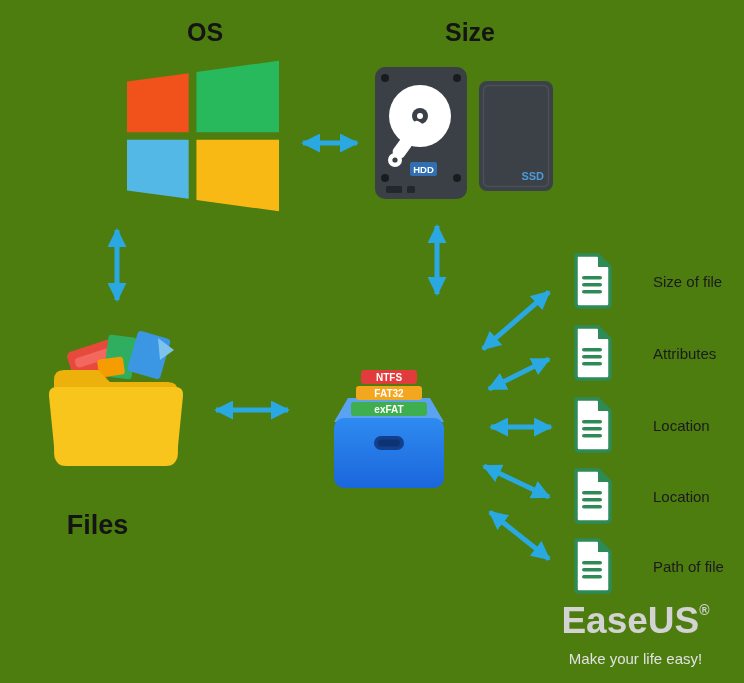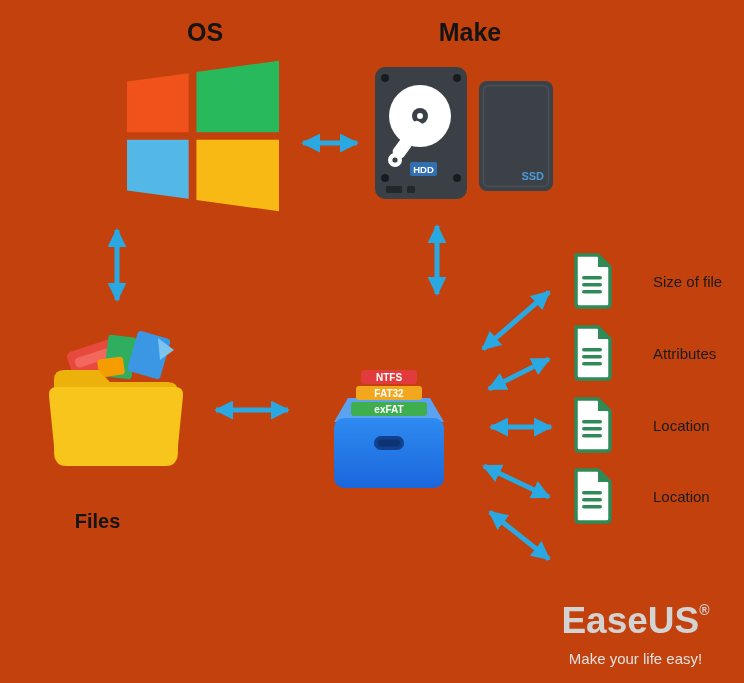--- a/index.html
+++ b/index.html
@@ -1,20 +1,20 @@
 <!DOCTYPE html>
 <html><head>
 <meta charset="utf-8">
 <style>
   html,body{margin:0;padding:0;background:#ffffff;}
   body{font-family:"Liberation Sans",sans-serif;}
-  .canvas{position:relative;width:744px;height:683px;background:#c2410c;overflow:hidden;}
+  .canvas{position:relative;width:744px;height:683px;background:#4d7c0f;overflow:hidden;}
   .abs{position:absolute;}
   .big-label{font-size:25px;font-weight:700;color:#141414;text-align:center;}
-  .mid-label{font-size:20px;font-weight:700;color:#141414;text-align:center;}
+  .mid-label{font-size:27px;font-weight:700;color:#141414;text-align:center;}
   .doc-row{position:absolute;display:flex;align-items:center;gap:9px;}
   .doc-label{font-size:15px;color:#1b1b1b;white-space:nowrap;margin-left:30px;}
   .watermark{position:absolute;left:548px;top:602px;width:175px;text-align:center;user-select:none;}
   .wm-brand{font-size:37px;font-weight:700;color:#d3d3d3;line-height:1;}
   .wm-reg{font-size:14px;vertical-align:top;color:#d3d3d3;font-weight:700;}
   .wm-tag{font-size:15px;color:#e2e2e2;margin-top:11px;}
   svg text{font-family:"Liberation Sans",sans-serif;}
 </style>
 </head>
 <body>
@@ -41,21 +41,21 @@
   </svg>
 
   <div class="abs big-label" style="left:160px;top:18px;width:90px;">OS</div>
   <svg class="abs" style="left:123px;top:60px;" width="160" height="152" viewBox="0 0 88 88">
     <path d="M0 12.5 L35.7 7.6 L35.7 41.8 L0 41.8 Z" fill="#f1511b"></path>
     <path d="M40.2 7 L88 0.4 L88 41.8 L40.2 41.8 Z" fill="#28b95c"></path>
     <path d="M0 46.2 L35.7 46.2 L35.7 80.4 L0 75.5 Z" fill="#54b8e6"></path>
     <path d="M40.2 46.2 L88 46.2 L88 87.6 L40.2 81 Z" fill="#f9b914"></path>
   </svg>
 
-  <div class="abs big-label" style="left:420px;top:18px;width:100px;">Make</div>
+  <div class="abs big-label" style="left:420px;top:18px;width:100px;">Size</div>
 
   <svg class="abs" style="left:374px;top:66px;" width="94" height="134" viewBox="0 0 94 134">
     <rect x="1" y="1" width="92" height="132" rx="10" fill="#3a4045"></rect>
     <circle cx="11" cy="12" r="4" fill="#181c1f"></circle>
     <circle cx="83" cy="12" r="4" fill="#181c1f"></circle>
     <circle cx="11" cy="112" r="4" fill="#181c1f"></circle>
     <circle cx="83" cy="112" r="4" fill="#181c1f"></circle>
     <circle cx="46" cy="50" r="31" fill="#ffffff"></circle>
     <circle cx="46" cy="50" r="8" fill="#3a4045"></circle>
     <circle cx="46" cy="50" r="3" fill="#ffffff"></circle>
@@ -148,20 +148,30 @@
     <svg width="44" height="58" viewBox="0 0 44 58">
       <path d="M6 3 h22 l12 12 v37 q0 3 -3 3 H9 q-3 0 -3 -3 z" fill="#ffffff" stroke="#2e8b57" stroke-width="3.5" stroke-linejoin="round"></path>
       <path d="M28 3 l12 12 h-12 z" fill="#2e8b57"></path>
       <rect x="12" y="24" width="20" height="3.6" rx="1.8" fill="#2e8b57"></rect>
       <rect x="12" y="31" width="20" height="3.6" rx="1.8" fill="#2e8b57"></rect>
       <rect x="12" y="38" width="20" height="3.6" rx="1.8" fill="#2e8b57"></rect>
     </svg>
     <span class="doc-label">Location</span>
   </div>
 
+  <div class="doc-row" style="left:570px;top:537px;">
+    <svg width="44" height="58" viewBox="0 0 44 58">
+      <path d="M6 3 h22 l12 12 v37 q0 3 -3 3 H9 q-3 0 -3 -3 z" fill="#ffffff" stroke="#2e8b57" stroke-width="3.5" stroke-linejoin="round"></path>
+      <path d="M28 3 l12 12 h-12 z" fill="#2e8b57"></path>
+      <rect x="12" y="24" width="20" height="3.6" rx="1.8" fill="#2e8b57"></rect>
+      <rect x="12" y="31" width="20" height="3.6" rx="1.8" fill="#2e8b57"></rect>
+      <rect x="12" y="38" width="20" height="3.6" rx="1.8" fill="#2e8b57"></rect>
+    </svg>
+    <span class="doc-label">Path of file</span>
+  </div>
 
   <div class="watermark">
     <div>
       <span class="wm-brand">EaseUS</span><span class="wm-reg">®</span>
     </div>
     <div class="wm-tag">Make your life easy!</div>
   </div>
 
 </div>
 

